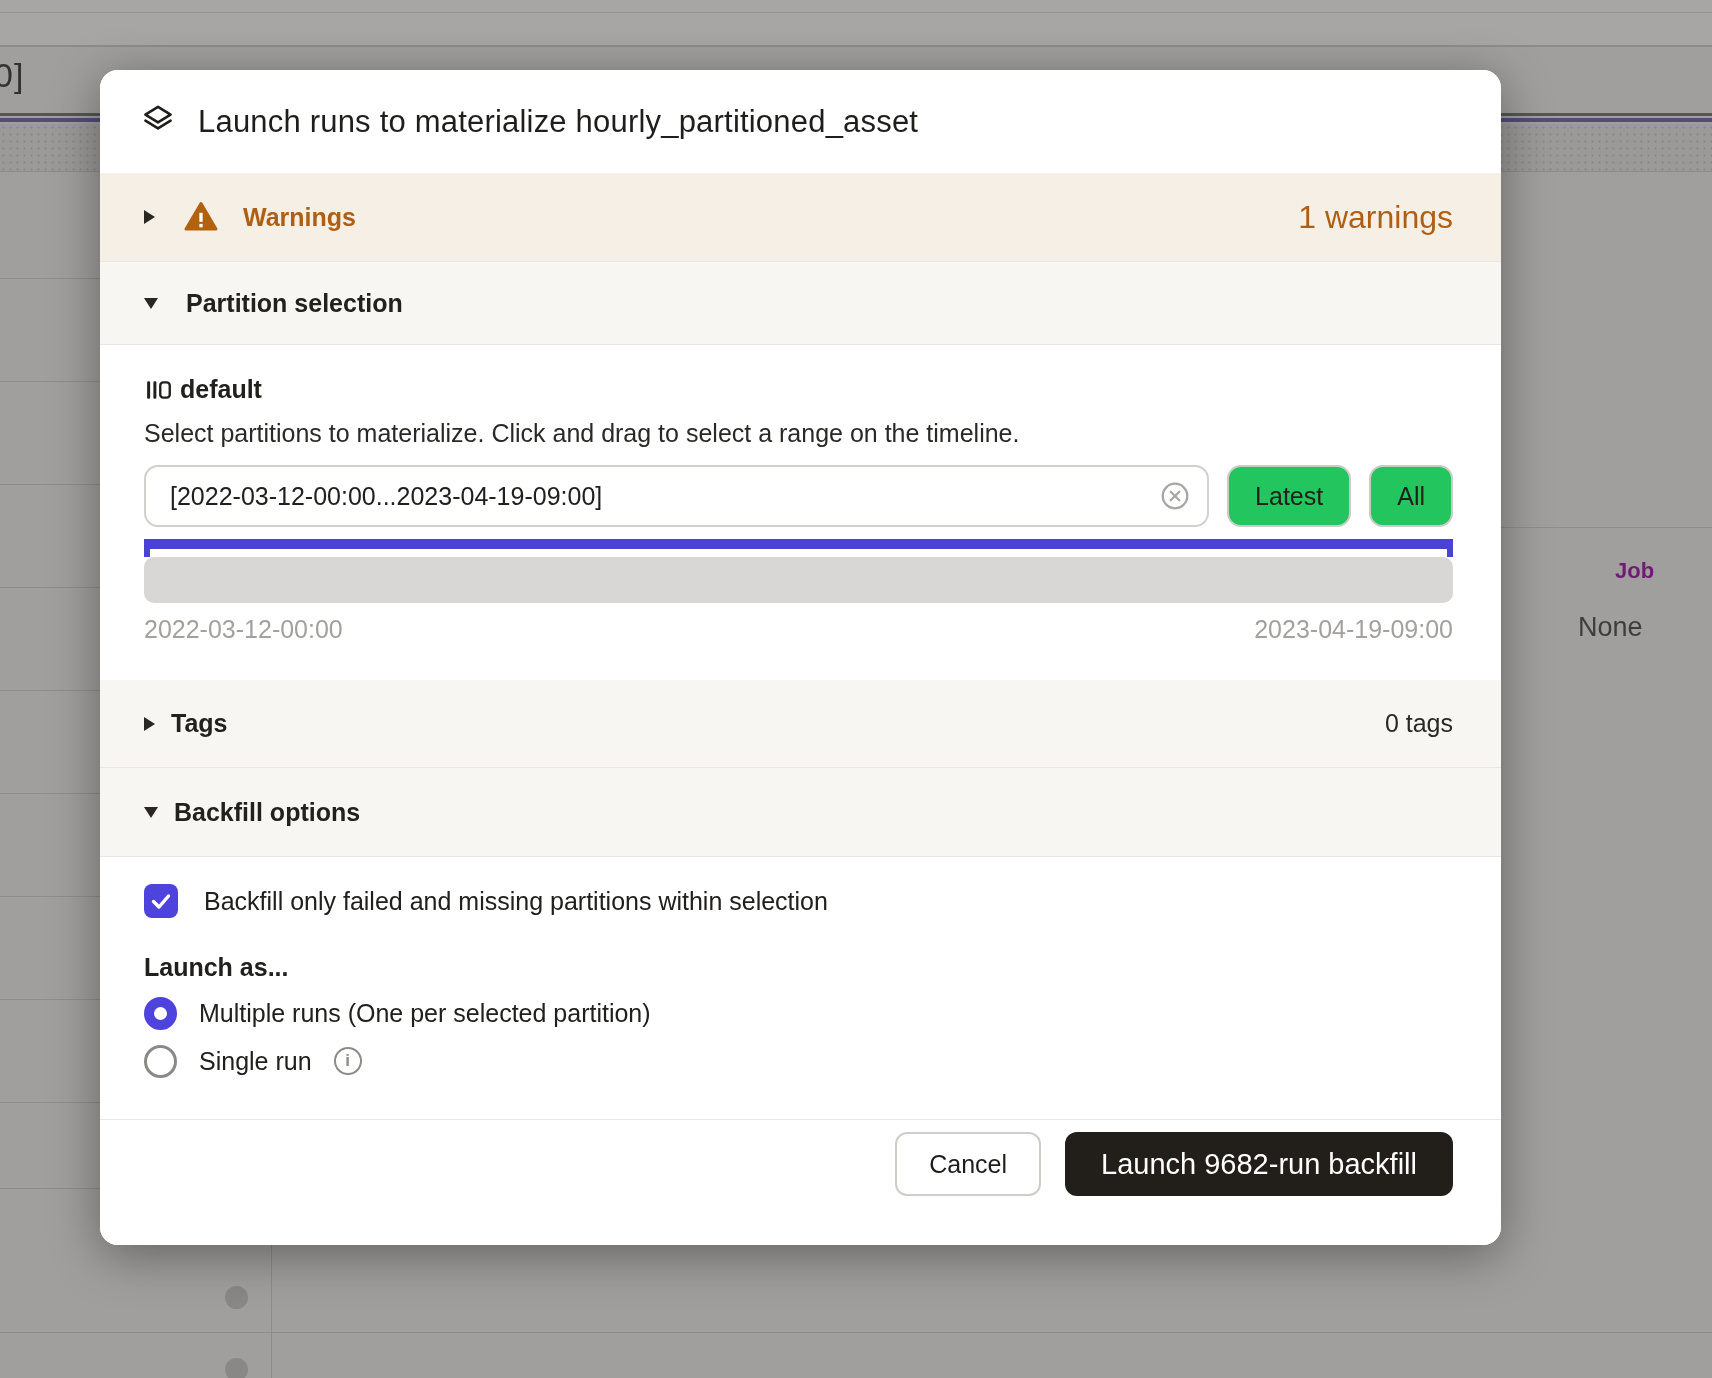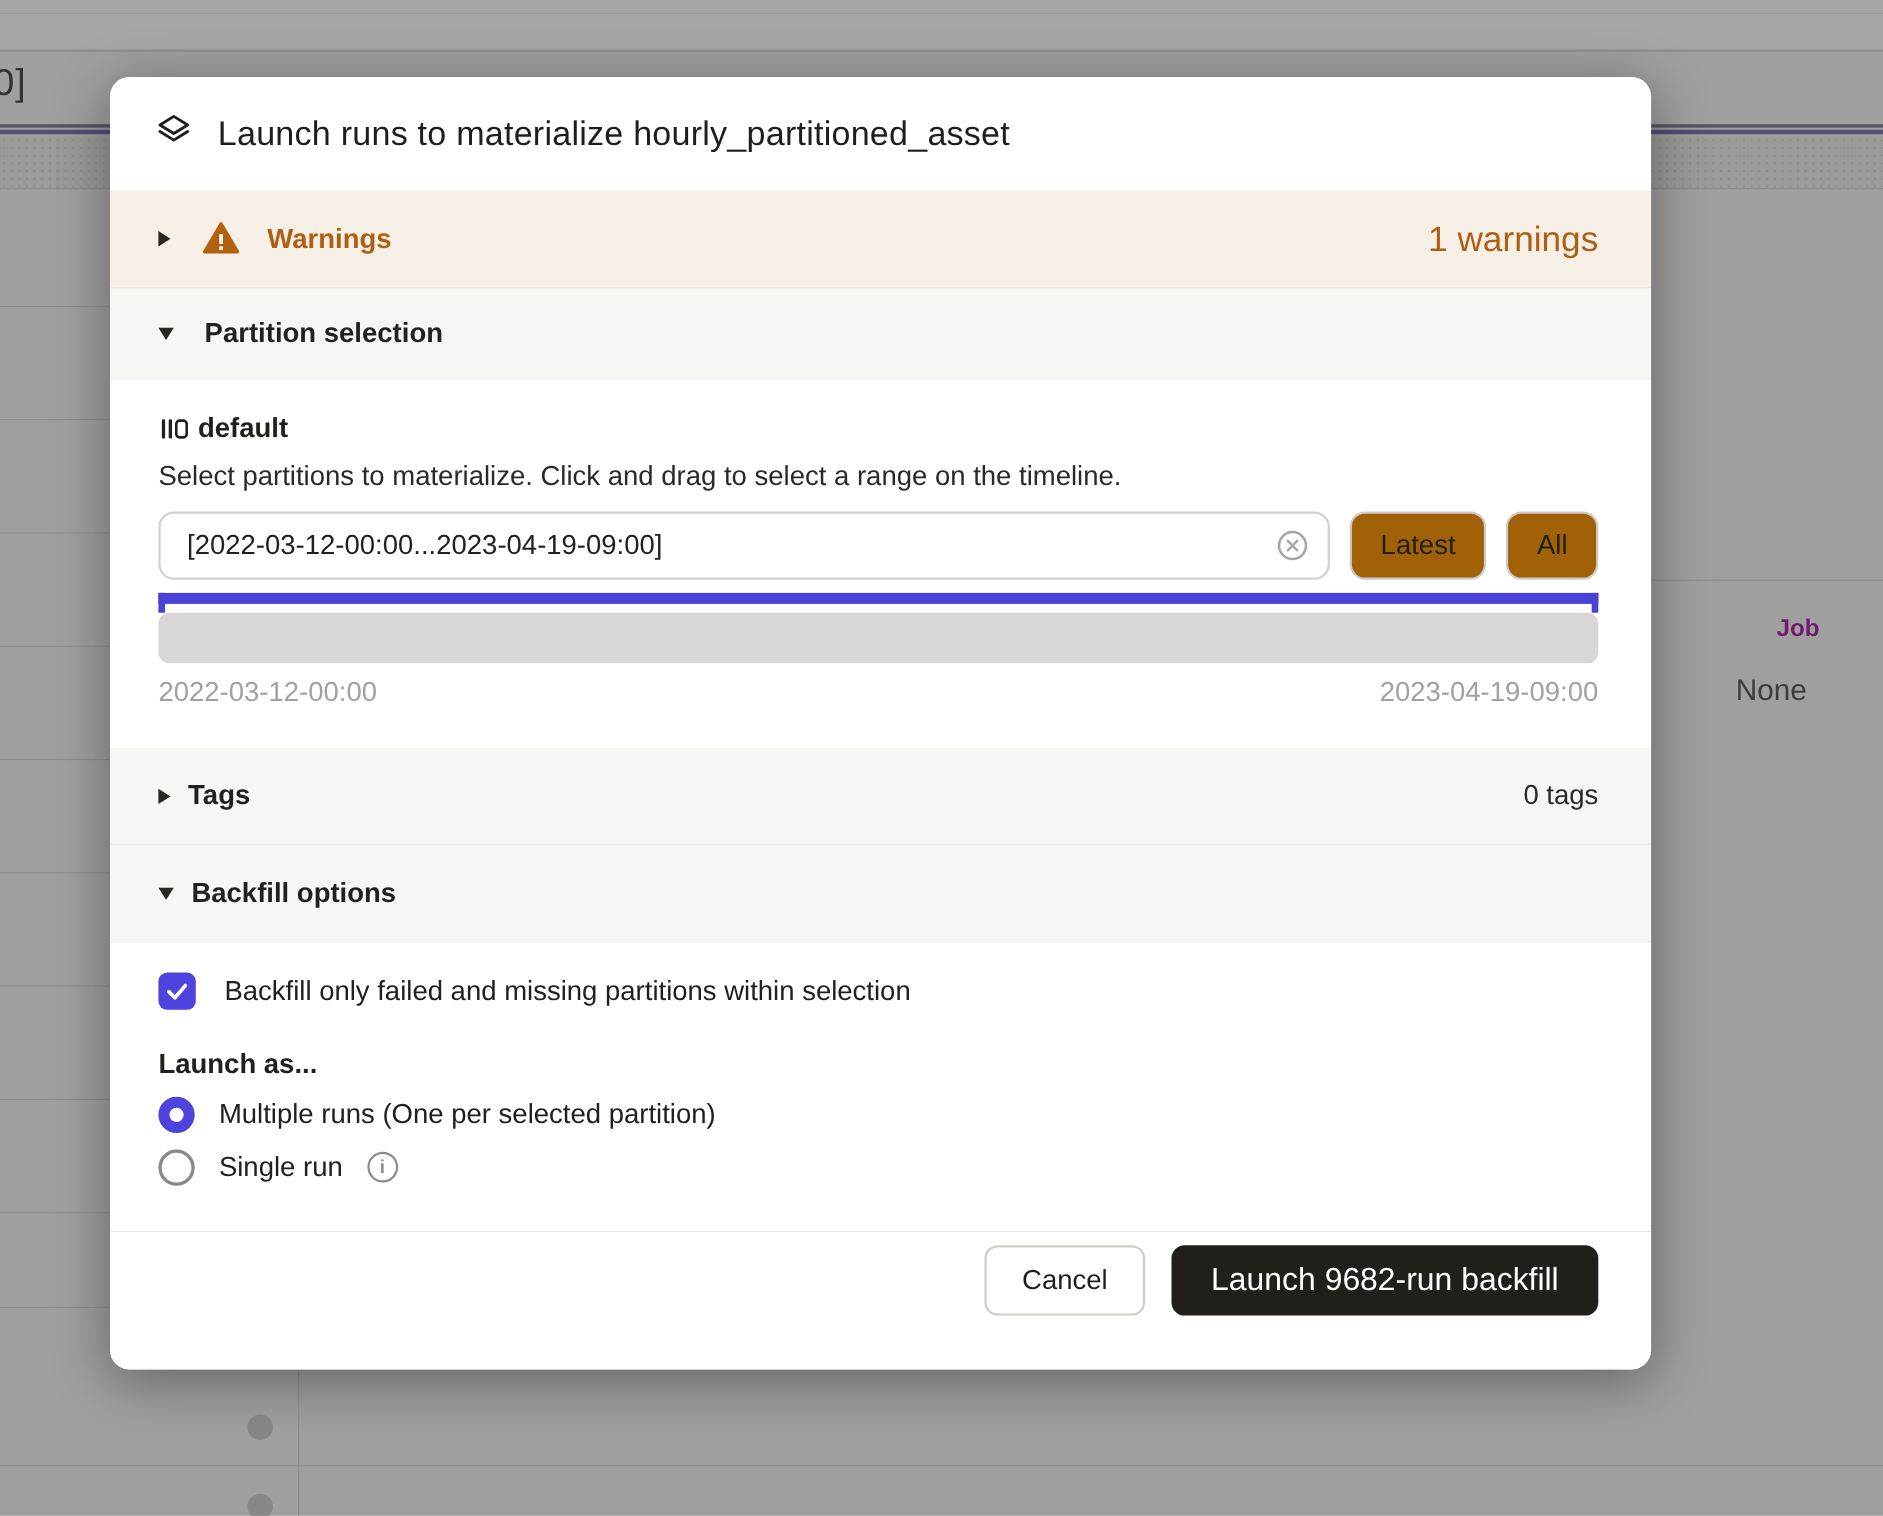--- a/index.html
+++ b/index.html
@@ -82,21 +82,21 @@
     width: 100%; height: 62px; border: 2px solid #d2d0cc; border-radius: 14px;
     padding: 0 70px 0 24px; font-size: 25px; color: #21201d;
     font-family: "Liberation Sans", "DejaVu Sans", sans-serif;
     background: #fff; outline: none;
   }
   .clear-btn {
     position: absolute; right: 18px; top: 15px; width: 32px; height: 32px;
     border: none; background: transparent; cursor: pointer; padding: 0;
   }
   .pill-btn {
-    height: 62px; background: #a16207; border: 2px solid #cdcbc7; border-radius: 14px;
+    height: 62px; background: #22c55e; border: 2px solid #cdcbc7; border-radius: 14px;
     font-size: 25px; color: #21201d; padding: 0 26px; cursor: pointer;
     font-family: "Liberation Sans", "DejaVu Sans", sans-serif;
   }
 
   .sel-bracket {
     margin-top: 12px; height: 18px;
     border-top: 10px solid #4a42d4;
     border-left: 6px solid #4a42d4;
     border-right: 6px solid #4a42d4;
   }

